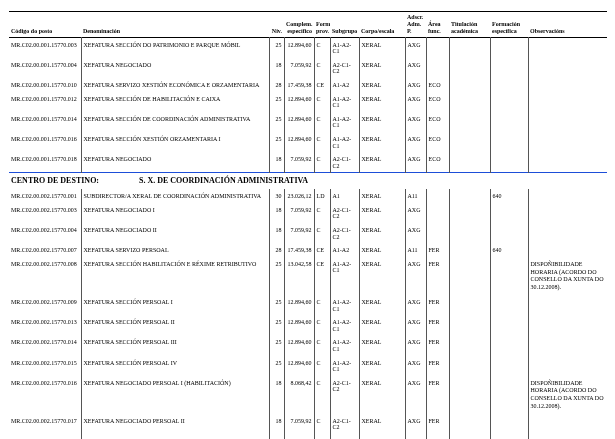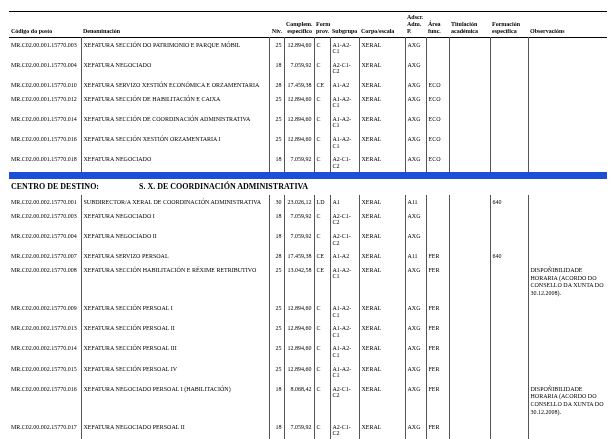--- a/index.html
+++ b/index.html
@@ -43,21 +43,21 @@
     line-height: 1.1;
     vertical-align: top;
     padding: 4px 2px 3px 2px;
     overflow: hidden;
   }
   tbody tr[data-name="table-row"] td:not(:first-child) {
     border-left: 1px solid #555;
   }
   td.col-niv, td.col-complem { text-align: right; }
   td.col-observacions { white-space: pre-line; line-height: 1.3; }
-  tr.section-heading { border-top: 7px solid #1d4ed8; }
+  tr.section-heading { border-top: 1px solid #1d4ed8; }
   tr.section-heading td {
     padding: 4px 0 3px 2px;
     font-size: 8px;
     font-weight: bold;
     white-space: nowrap;
   }
   tr.section-heading .h-label {
     display: inline-block;
     width: 128px;
   }

